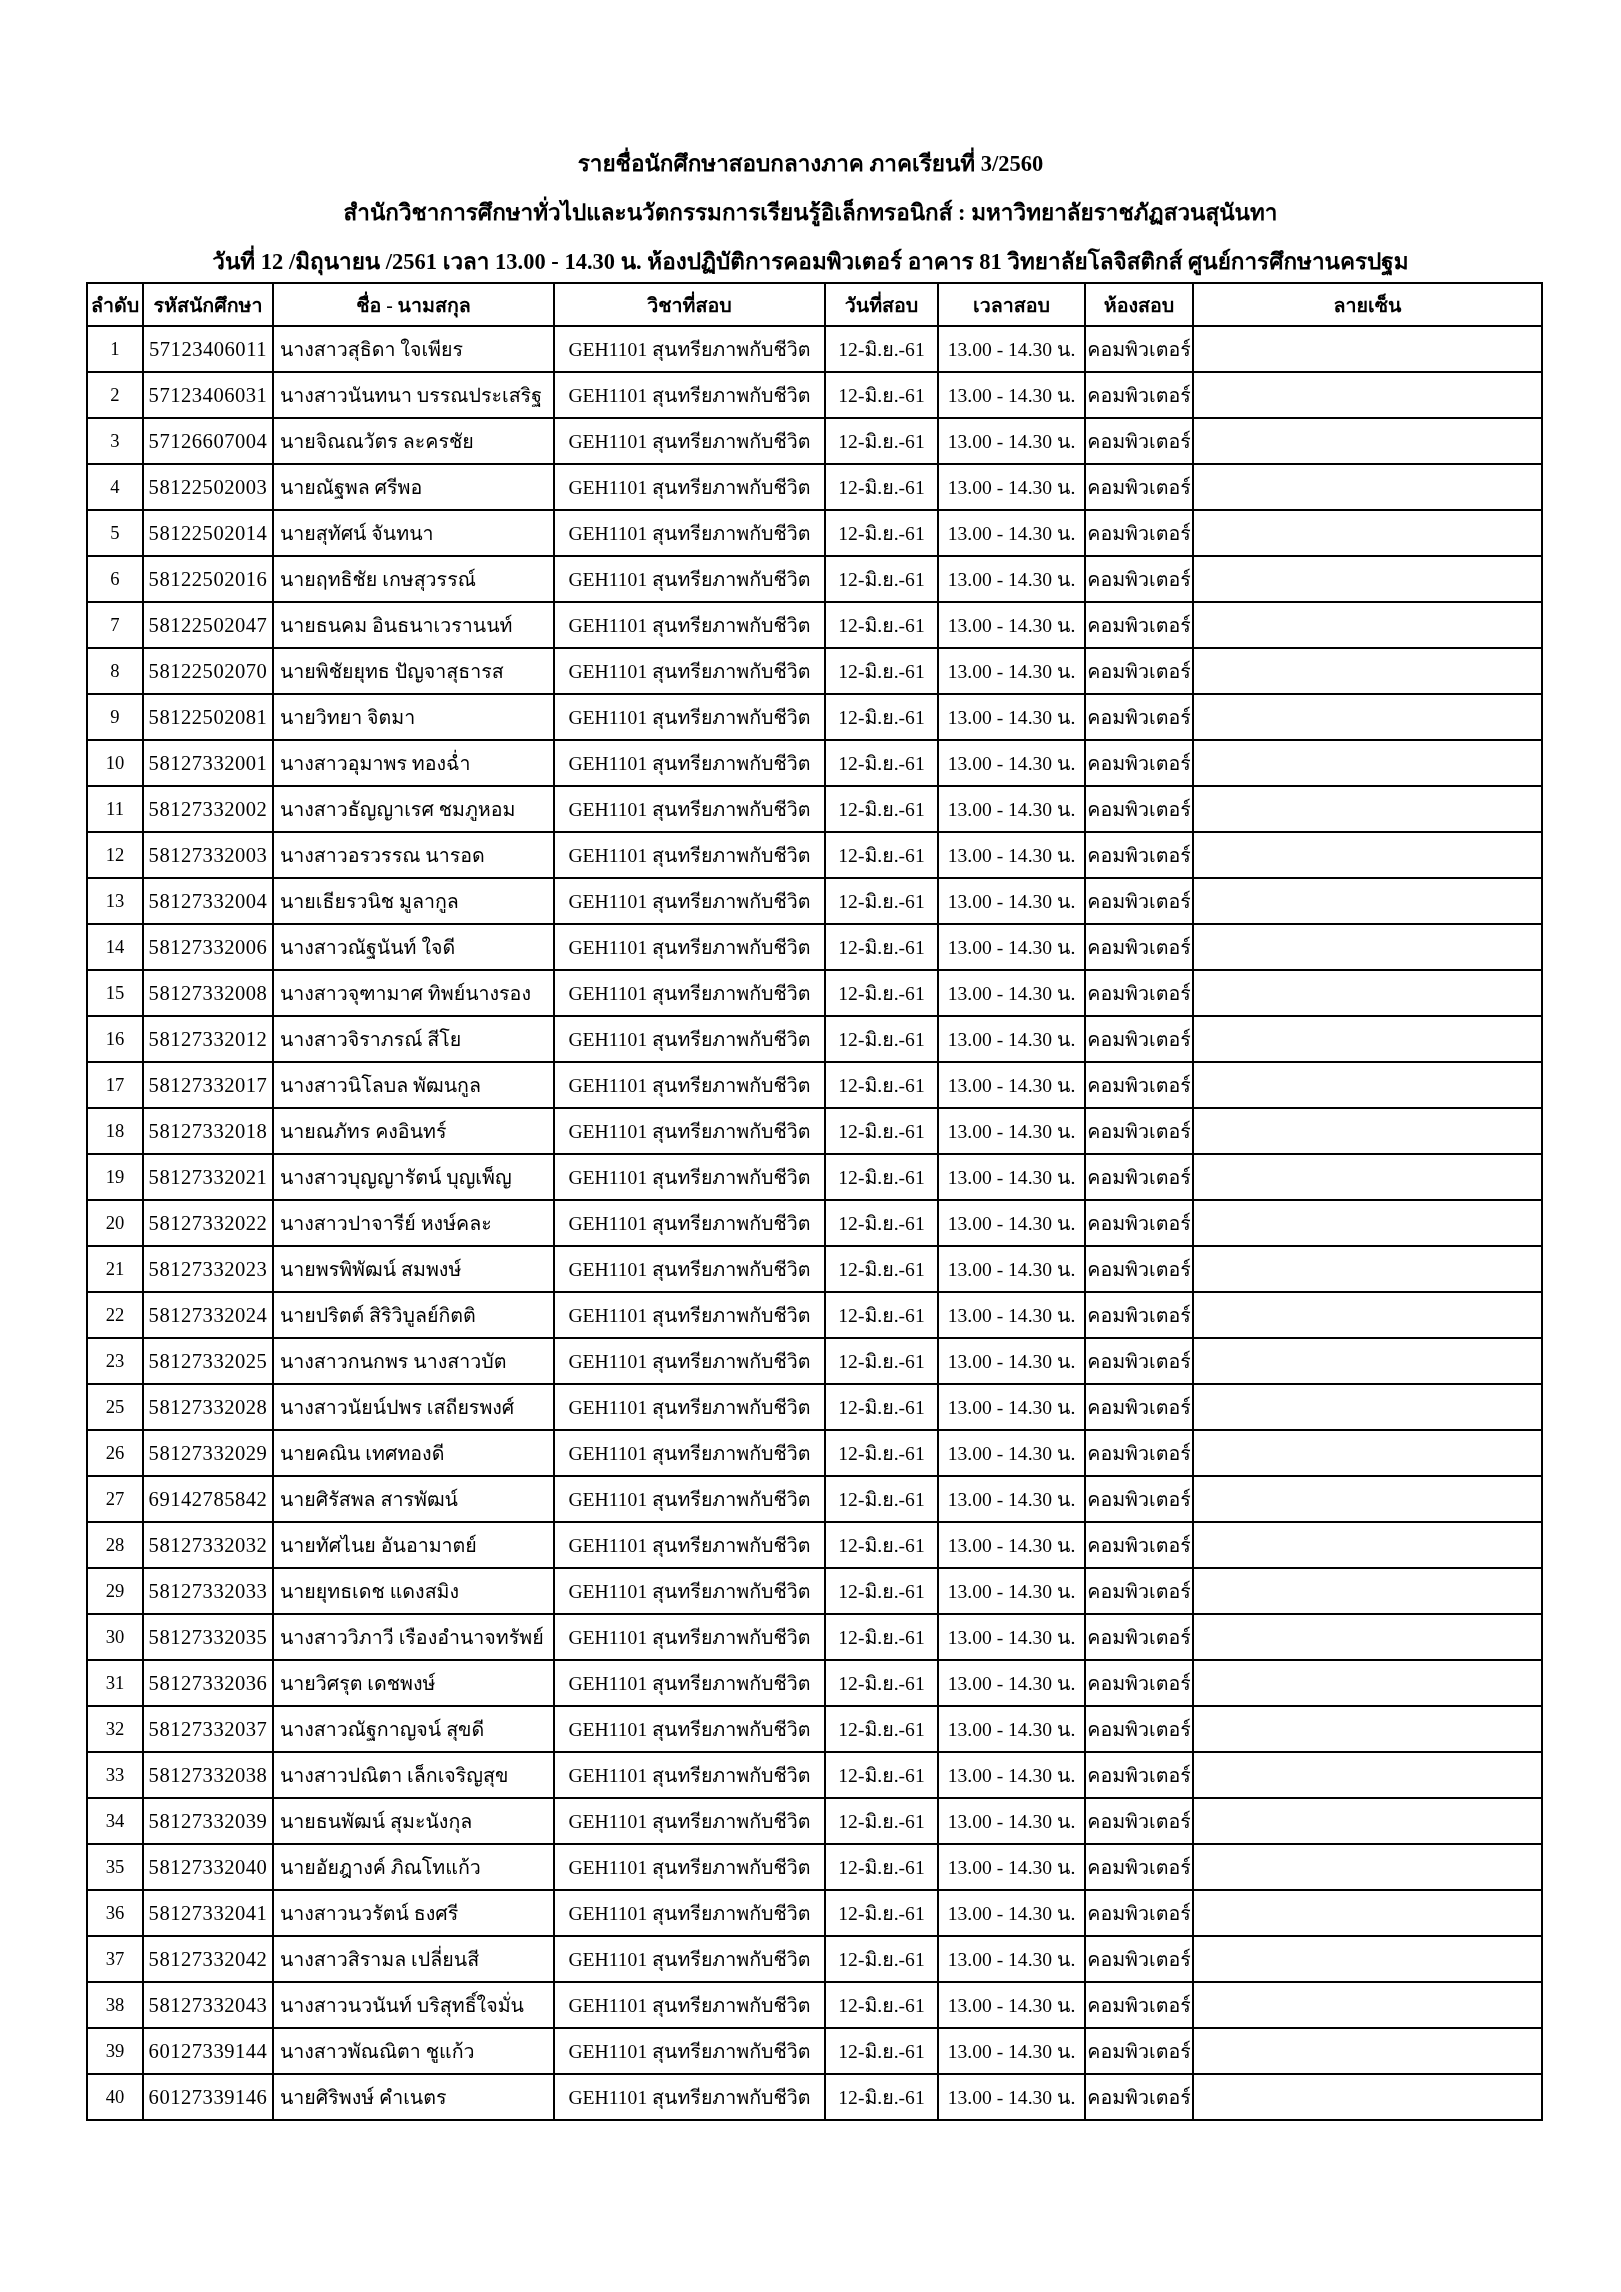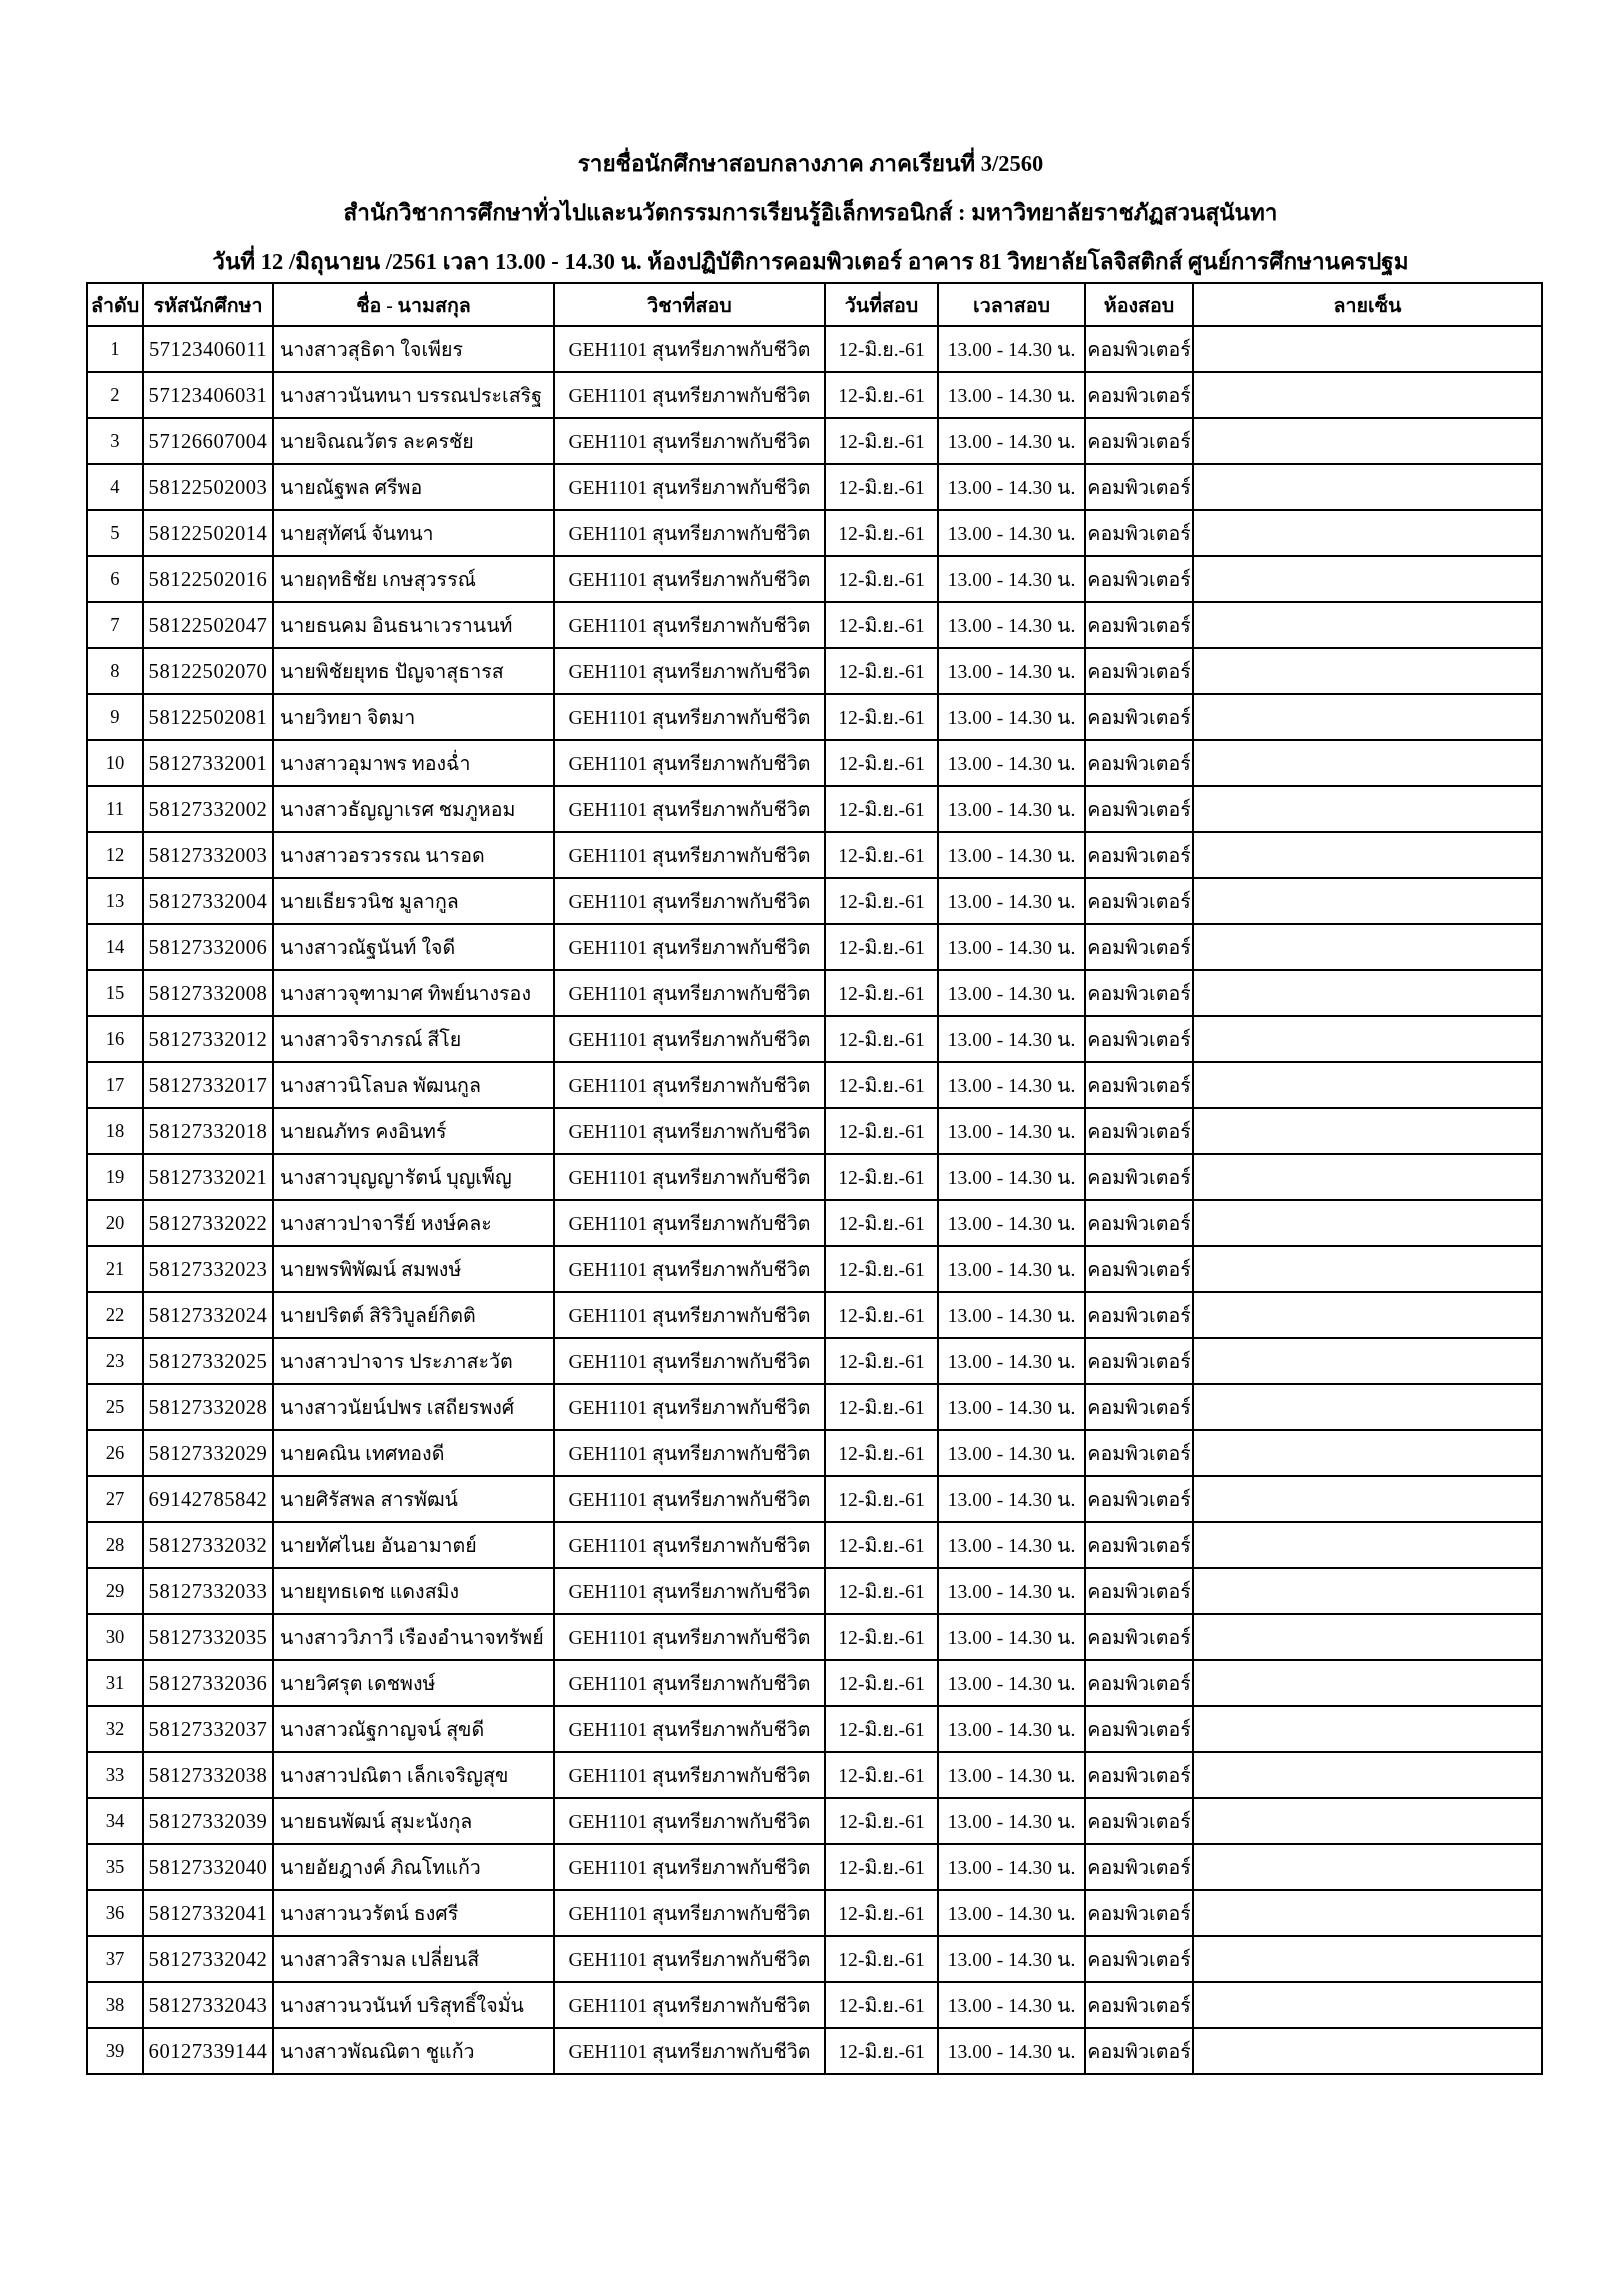--- a/index.html
+++ b/index.html
@@ -314,21 +314,21 @@
           <td class="col-2">นายปริตต์ สิริวิบูลย์กิตติ</td>
           <td class="col-3">GEH1101 สุนทรียภาพกับชีวิต</td>
           <td class="col-4">12-มิ.ย.-61</td>
           <td class="col-5">13.00 - 14.30 น.</td>
           <td class="col-6">คอมพิวเตอร์</td>
           <td class="col-7"></td>
         </tr>
         <tr>
           <td class="col-0">23</td>
           <td class="col-1">58127332025</td>
-          <td class="col-2">นางสาวปาจาร ประภาสะวัต</td>
+          <td class="col-2">นางสาวกนกพร นางสาวบัต</td>
           <td class="col-3">GEH1101 สุนทรียภาพกับชีวิต</td>
           <td class="col-4">12-มิ.ย.-61</td>
           <td class="col-5">13.00 - 14.30 น.</td>
           <td class="col-6">คอมพิวเตอร์</td>
           <td class="col-7"></td>
         </tr>
         <tr>
           <td class="col-0">25</td>
           <td class="col-1">58127332028</td>
           <td class="col-2">นางสาวนัยน์ปพร เสถียรพงศ์</td>
@@ -465,20 +465,30 @@
           <td class="col-3">GEH1101 สุนทรียภาพกับชีวิต</td>
           <td class="col-4">12-มิ.ย.-61</td>
           <td class="col-5">13.00 - 14.30 น.</td>
           <td class="col-6">คอมพิวเตอร์</td>
           <td class="col-7"></td>
         </tr>
         <tr>
           <td class="col-0">39</td>
           <td class="col-1">60127339144</td>
           <td class="col-2">นางสาวพัณณิตา ชูแก้ว</td>
+          <td class="col-3">GEH1101 สุนทรียภาพกับชีวิต</td>
+          <td class="col-4">12-มิ.ย.-61</td>
+          <td class="col-5">13.00 - 14.30 น.</td>
+          <td class="col-6">คอมพิวเตอร์</td>
+          <td class="col-7"></td>
+        </tr>
+        <tr>
+          <td class="col-0">40</td>
+          <td class="col-1">60127339146</td>
+          <td class="col-2">นายศิริพงษ์ คำเนตร</td>
           <td class="col-3">GEH1101 สุนทรียภาพกับชีวิต</td>
           <td class="col-4">12-มิ.ย.-61</td>
           <td class="col-5">13.00 - 14.30 น.</td>
           <td class="col-6">คอมพิวเตอร์</td>
           <td class="col-7"></td>
         </tr>
       </tbody>
   </table>
 </div>
 

